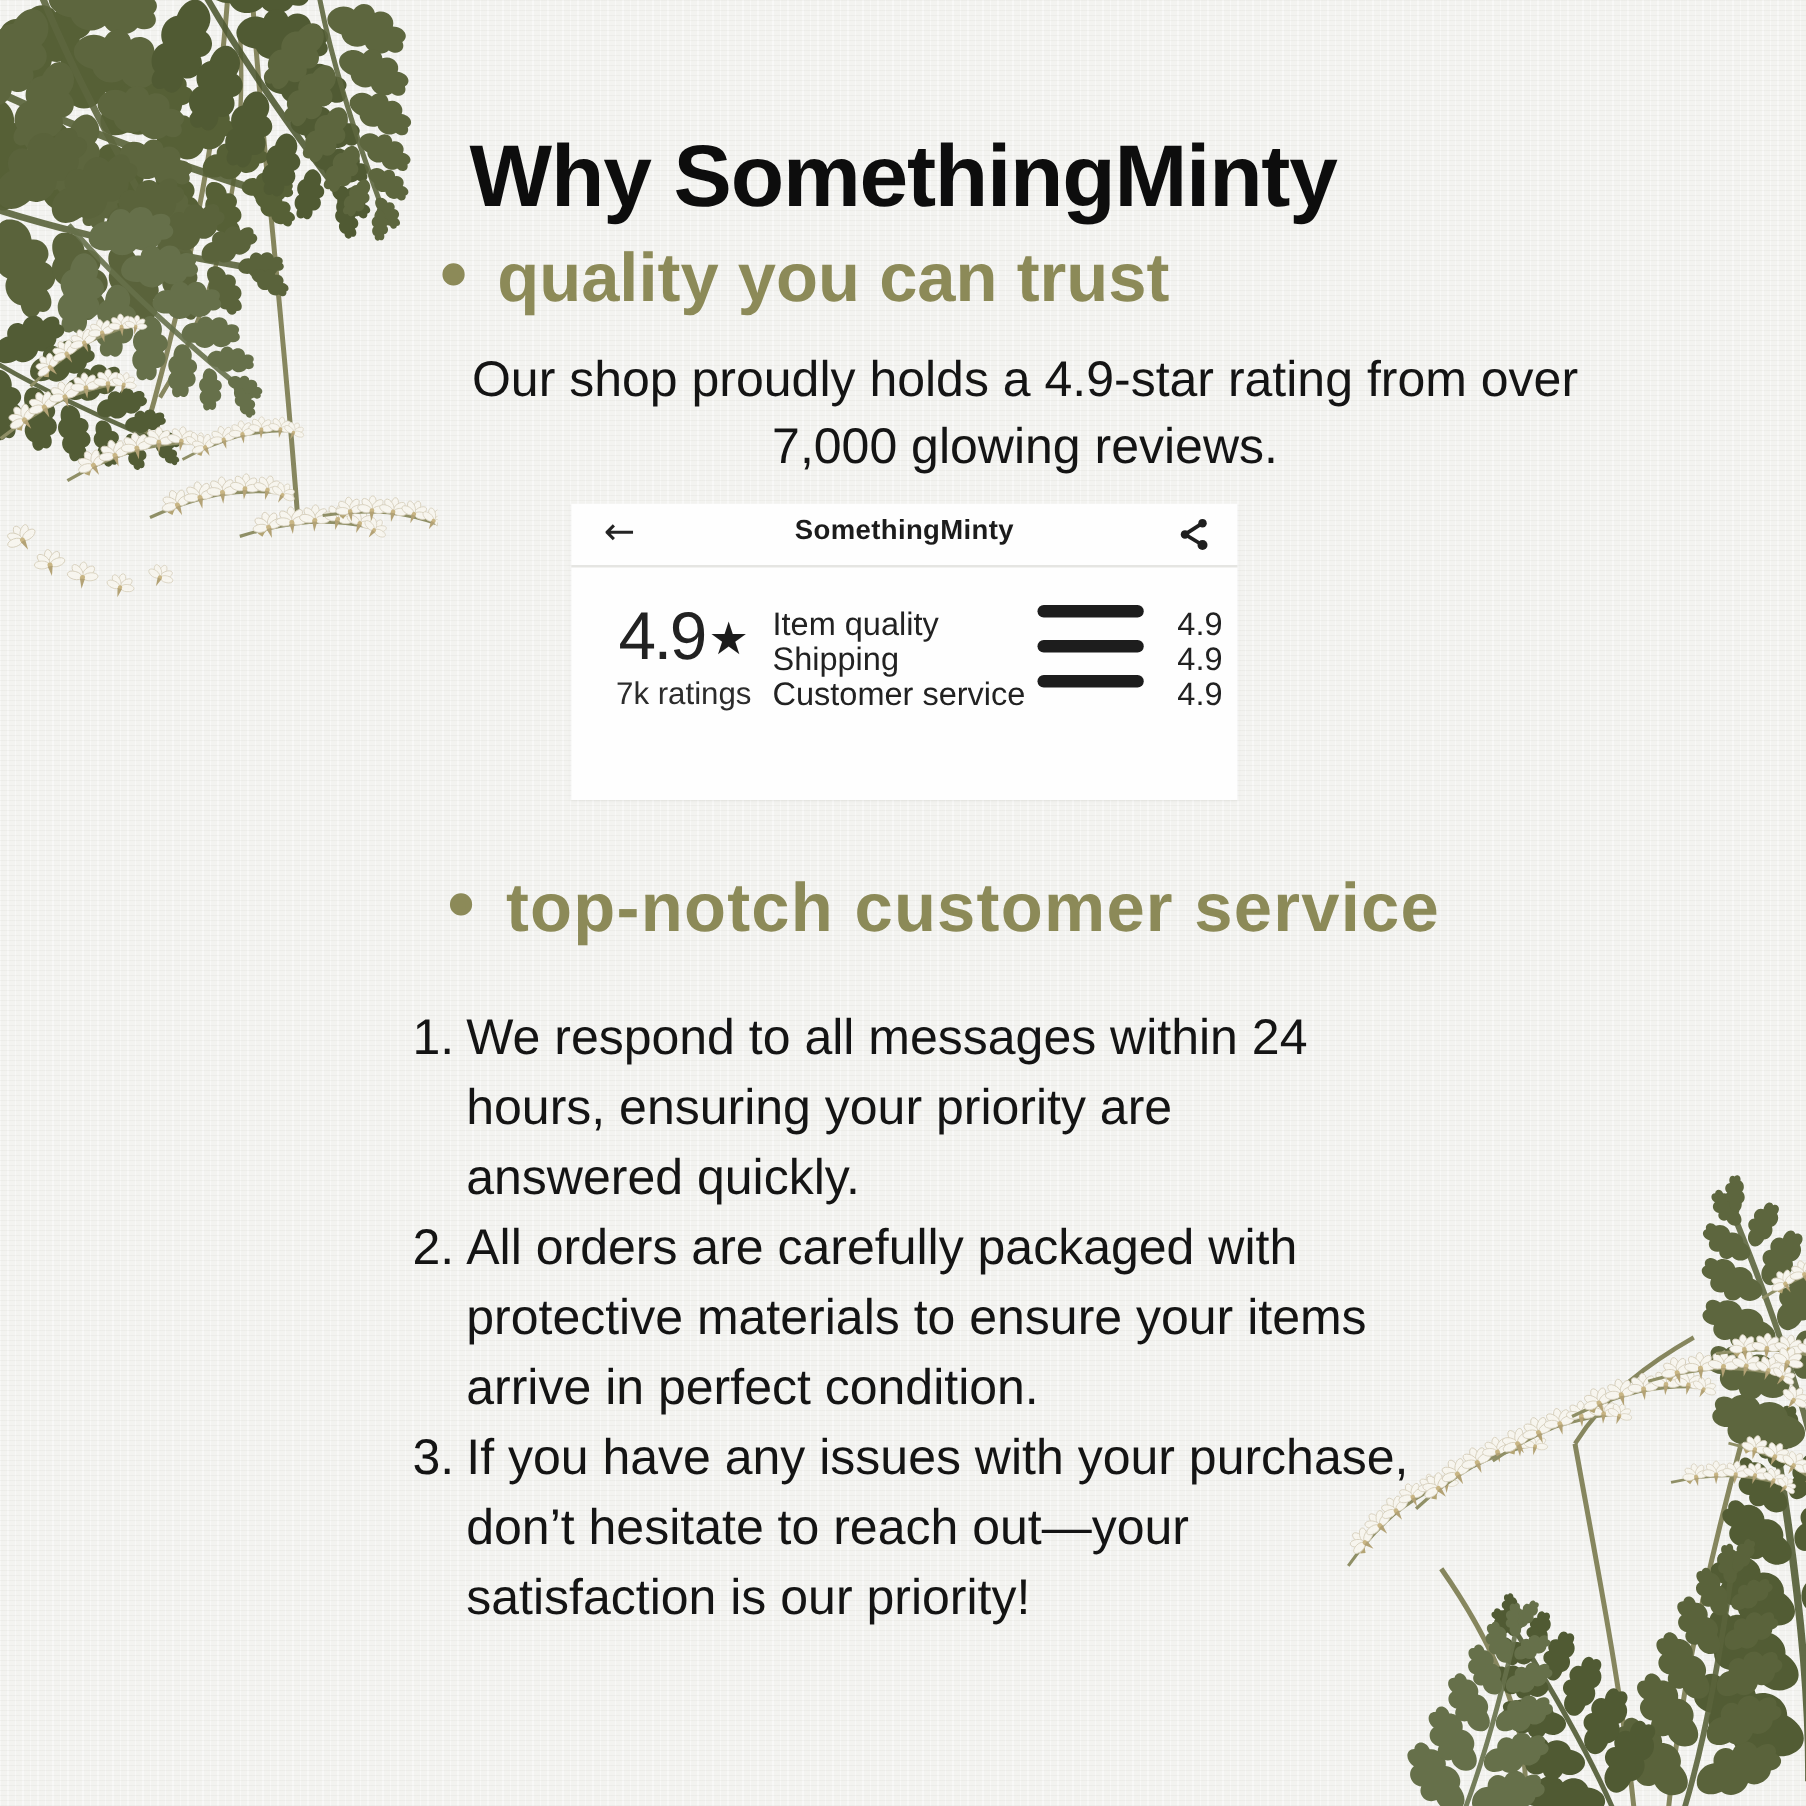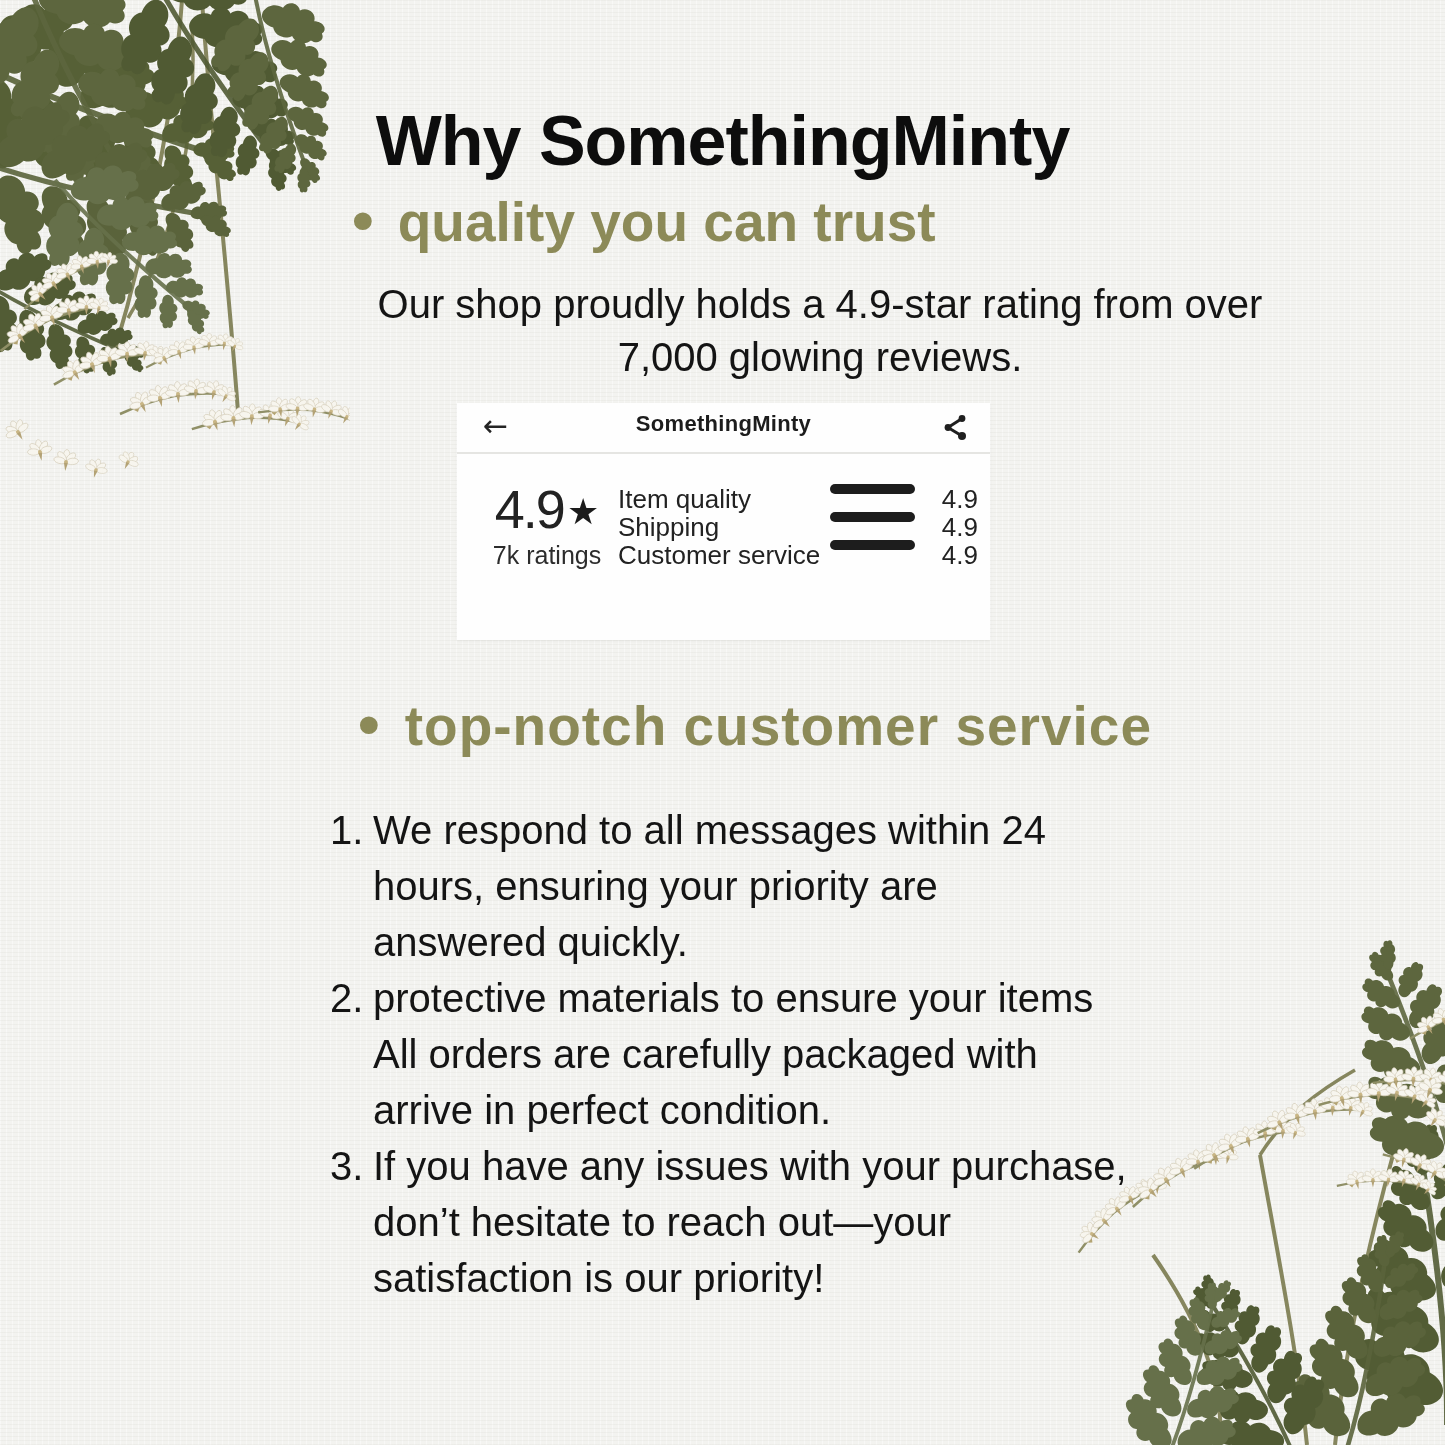--- a/index.html
+++ b/index.html
@@ -220,22 +220,22 @@
 
     <div class="list">
       <div class="li">
         <span class="num">1.</span>
         <div>We respond to all messages within 24</div>
         <div>hours, ensuring your priority are</div>
         <div>answered quickly.</div>
       </div>
       <div class="li">
         <span class="num">2.</span>
+        <div>All orders are carefully packaged with</div>
         <div>protective materials to ensure your items</div>
-        <div>All orders are carefully packaged with</div>
         <div>arrive in perfect condition.</div>
       </div>
       <div class="li">
         <span class="num">3.</span>
         <div>If you have any issues with your purchase,</div>
         <div>don’t hesitate to reach out—your</div>
         <div>satisfaction is our priority!</div>
       </div>
     </div>
 

